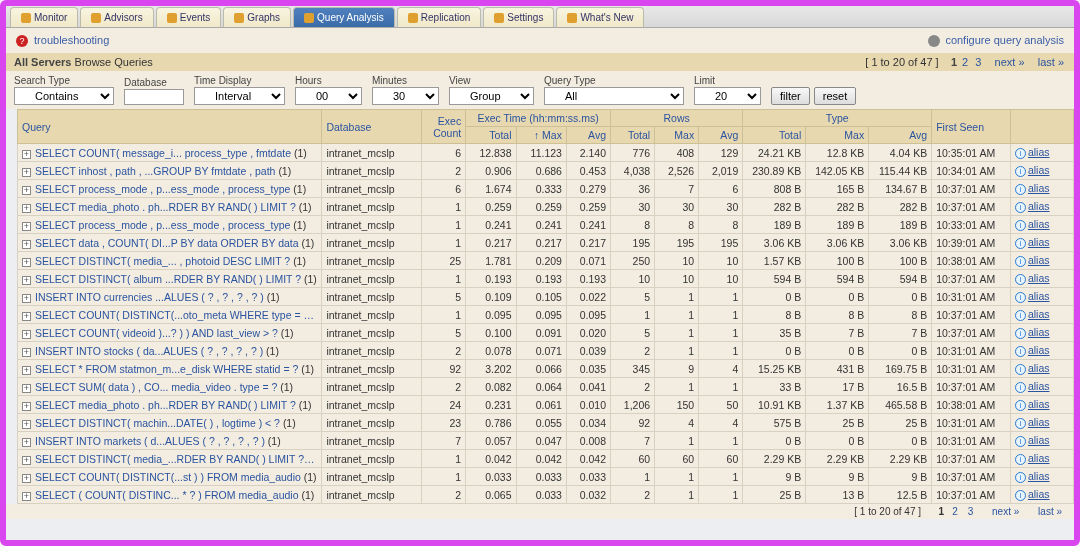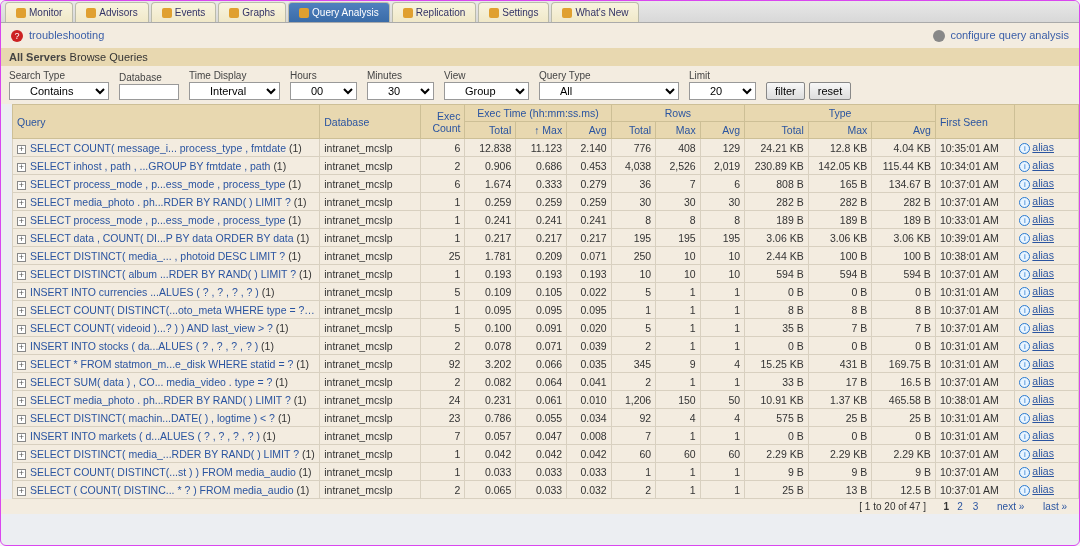--- a/index.html
+++ b/index.html
@@ -1,17 +1,17 @@
 <!DOCTYPE html>
 <html><head>
 <meta charset="utf-8">
 <style>
 * { margin: 0; padding: 0; box-sizing: border-box; }
 body { font-family: Arial, sans-serif; font-size: 11px; background: #f5f5f5; color: #333; }
-.container { width: 1080px; height: 546px; background: #eceef2; border: 1px solid #d946ef; border-radius: 6px; overflow: hidden; position: relative; }
+.container { width: 1080px; height: 546px; background: #eceef2; border: 6px solid #d946ef; border-radius: 6px; overflow: hidden; position: relative; }
 
 
 .tabs { display: flex; background: linear-gradient(#e8e8e8, #d8d8d8); border-bottom: 1px solid #aaa; padding: 0 4px; height: 22px; align-items: flex-end; }
 .tab { display: flex; align-items: center; gap: 3px; padding: 3px 10px; background: linear-gradient(#f8f4e0, #f0e8c8); border: 1px solid #bba; border-bottom: none; border-radius: 4px 4px 0 0; margin-right: 2px; font-size: 10px; color: #336; cursor: pointer; height: 20px; }
 .tab.active { background: linear-gradient(#5080be, #3a6ca8); color: #fff; font-weight: normal; }
 .tab .ticon { width: 10px; height: 10px; border-radius: 2px; background: #e0a030; display: inline-block; }
 .tab.active .ticon { color:#fff; }
 
 
 .subbar { display: flex; justify-content: space-between; align-items: center; padding: 6px 10px; background: #f3ece0; }
@@ -95,20 +95,31 @@
     <div>
       <span class="gear-icon"></span>
       <a href="#">configure query analysis</a>
     </div>
   </div>
 
   <div class="sectionhdr">
     <div>
       <b>All Servers</b>
       <span>Browse Queries</span>
+    </div>
+    <div class="pagenums">
+      <span>[ 1 to 20 of 47 ]</span>
+      &nbsp;&nbsp;
+      <b>1</b>
+      <a href="#">2</a>
+      <a href="#">3</a>
+      &nbsp;
+      <a href="#">next »</a>
+      &nbsp;
+      <a href="#">last »</a>
     </div>
   </div>
 
   <div class="filterbar">
     <div class="fgroup">
       <label>Search Type</label>
       <select style="width:100px"><option>Contains</option></select>
     </div>
     <div class="fgroup">
       <label>Database</label>
@@ -285,21 +296,21 @@
           <tr>
             <td class="querycell"><span class="expand">+</span>SELECT DISTINCT( media_... , photoid DESC LIMIT ? <span style="color:#333">(1)</span></td>
             <td>intranet_mcslp</td>
             <td class="num">25</td>
             <td class="num">1.781</td>
             <td class="num">0.209</td>
             <td class="num">0.071</td>
             <td class="num">250</td>
             <td class="num">10</td>
             <td class="num">10</td>
-            <td class="num">2.44 KB</td>
+            <td class="num">1.57 KB</td>
             <td class="num">100 B</td>
             <td class="num">100 B</td>
             <td>10:38:01 AM</td>
             <td><span class="info-icon">i</span><a href="#" class="alias">alias</a></td>
           </tr>
           <tr>
             <td class="querycell"><span class="expand">+</span>SELECT DISTINCT( album ...RDER BY RAND( ) LIMIT ? <span style="color:#333">(1)</span></td>
             <td>intranet_mcslp</td>
             <td class="num">1</td>
             <td class="num">0.193</td>

